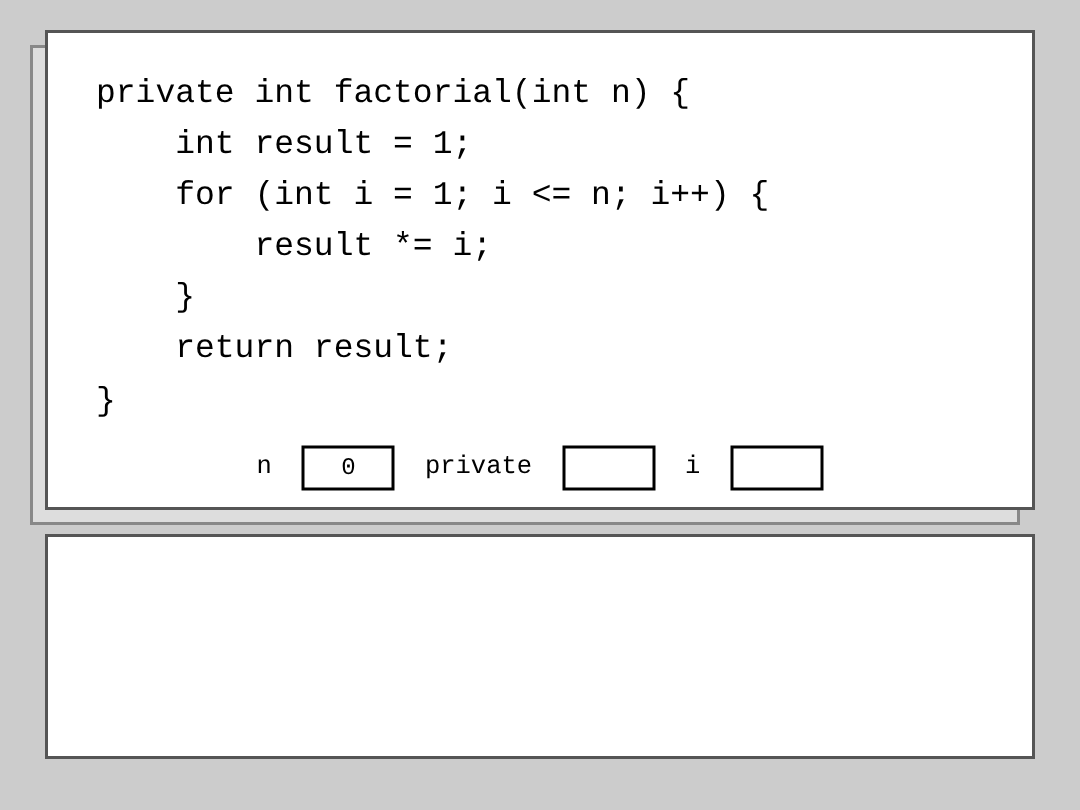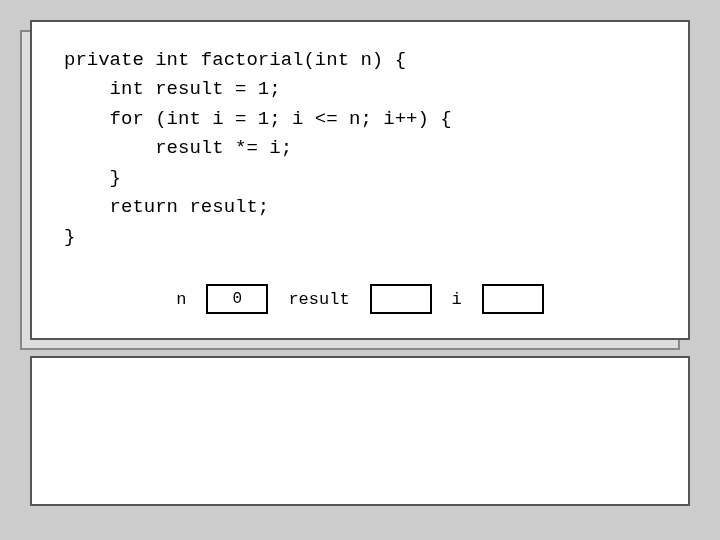--- a/index.html
+++ b/index.html
@@ -12,21 +12,21 @@
       flex-direction: column;
       align-items: center;
       justify-content: flex-start;
       padding: 20px;
       gap: 16px;
       font-family: 'Courier New', Courier, monospace;
     }
 
     .code-block {
       font-family: 'Courier New', Courier, monospace;
-      font-size: 19px;
+      font-size: 22px;
       line-height: 1.55;
       white-space: pre;
       color: #000000;
       flex: 1;
     }
 
     .variables-row {
       display: flex;
       flex-direction: row;
       align-items: center;
@@ -105,21 +105,21 @@
 <span>    for (int i = 1; i &lt;= n; i++) {</span>
 <span>        result *= i;</span>
 <span>    }</span>
 <span>    return result;</span>
 <span>}</span></div>
     <div class="variables-row">
       <span class="var-label">n</span>
       <div class="var-box">
         <span>0</span>
       </div>
-      <span class="var-label">result</span>
+      <span class="var-label">private</span>
       <div class="var-box">
         <span></span>
       </div>
       <span class="var-label">i</span>
       <div class="var-box">
         <span></span>
       </div>
     </div>
   </div>
 </div>

